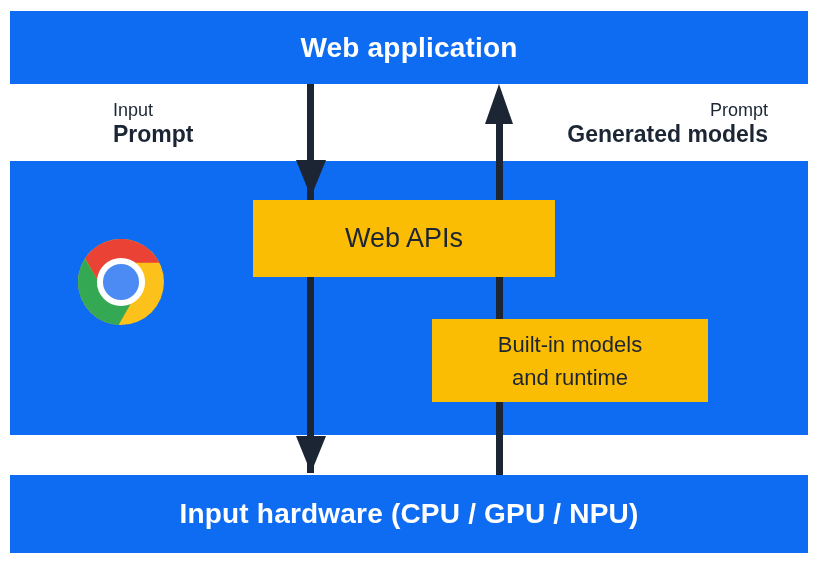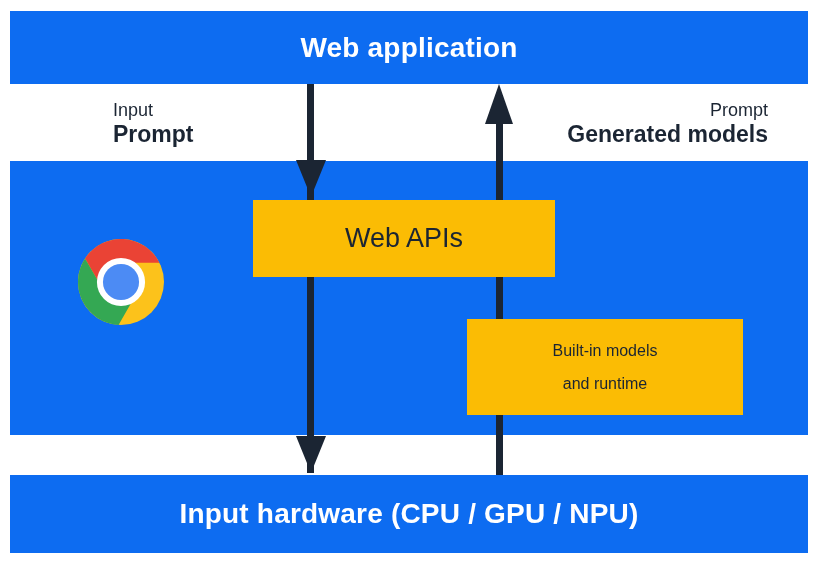--- a/index.html
+++ b/index.html
@@ -48,22 +48,22 @@
     background: var(--box-yellow);
     color: var(--ink-navy);
     display: flex;
     align-items: center;
     justify-content: center;
     text-align: center;
     font-weight: normal;
     z-index: 3;
   }
   #web-apis-box { left: 253px; top: 200px; width: 302px; height: 77px; font-size: 27px; }
-  #builtin-box  { left: 432px; top: 319px; width: 276px; height: 96px; font-size: 16px;
-                  line-height: 33px; white-space: pre-line; margin-left: 35px; }
+  #builtin-box  { left: 432px; top: 319px; width: 276px; height: 83px; font-size: 22px;
+                  line-height: 33px; white-space: pre-line; }
 
   
   .arrow-line {
     position: absolute;
     width: 7px;
     background: var(--ink-navy);
     z-index: 2;
   }
   #down-line { left: 307px; top: 84px; height: 389px; }
   #up-line   { left: 496px; top: 95px; height: 380px; }

